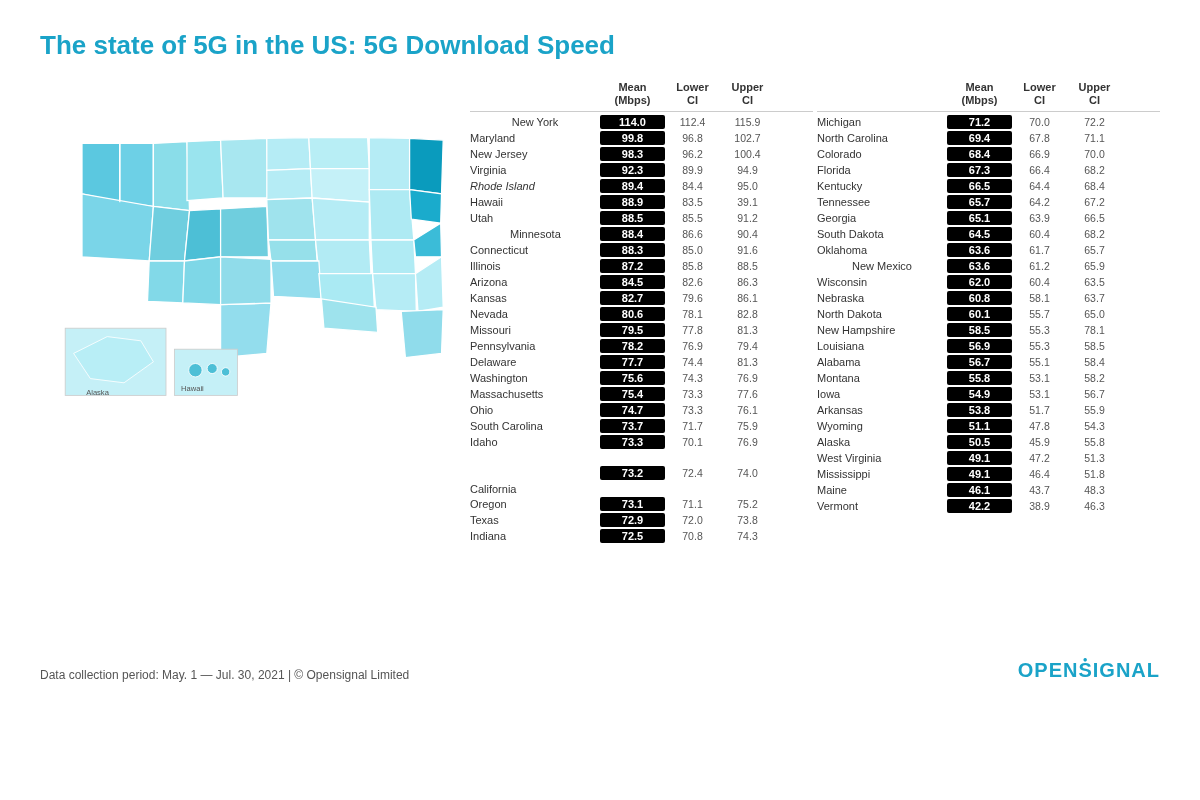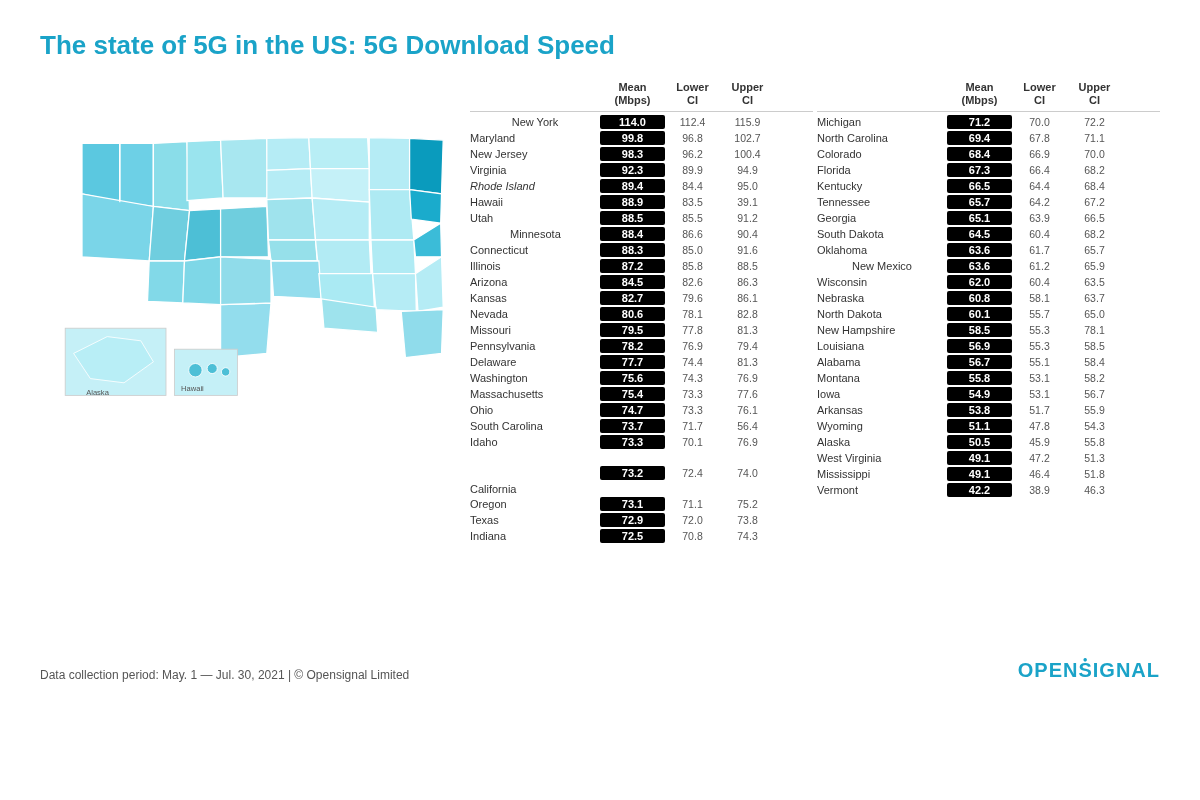--- a/index.html
+++ b/index.html
@@ -317,21 +317,21 @@
             <div class="table-row">
       <div style="font-size:11px;color:#333;">Ohio</div>
       <div class="mean-badge">74.7</div>
       <div class="col-lower-val">73.3</div>
       <div class="col-upper-val">76.1</div>
     </div>
             <div class="table-row">
       <div style="font-size:11px;color:#333;">South Carolina</div>
       <div class="mean-badge">73.7</div>
       <div class="col-lower-val">71.7</div>
-      <div class="col-upper-val">56.4</div>
+      <div class="col-upper-val">75.9</div>
     </div>
             <div class="table-row">
       <div style="font-size:11px;color:#333;">Idaho</div>
       <div class="mean-badge">73.3</div>
       <div class="col-lower-val">70.1</div>
       <div class="col-upper-val">76.9</div>
     </div>
             <div class="table-row">
       <div style="font-size:11px;color:#333;margin-top:32px;">California</div>
       <div class="mean-badge">73.2</div>
@@ -499,20 +499,26 @@
       <div class="col-lower-val">47.2</div>
       <div class="col-upper-val">51.3</div>
     </div>
             <div class="table-row">
       <div style="font-size:11px;color:#333;">Mississippi</div>
       <div class="mean-badge">49.1</div>
       <div class="col-lower-val">46.4</div>
       <div class="col-upper-val">51.8</div>
     </div>
             <div class="table-row">
+      <div style="font-size:11px;color:#333;">Maine</div>
+      <div class="mean-badge">46.1</div>
+      <div class="col-lower-val">43.7</div>
+      <div class="col-upper-val">48.3</div>
+    </div>
+            <div class="table-row">
       <div style="font-size:11px;color:#333;">Vermont</div>
       <div class="mean-badge">42.2</div>
       <div class="col-lower-val">38.9</div>
       <div class="col-upper-val">46.3</div>
     </div>
           </div>
       </div>
     </div>
   </div>
 

